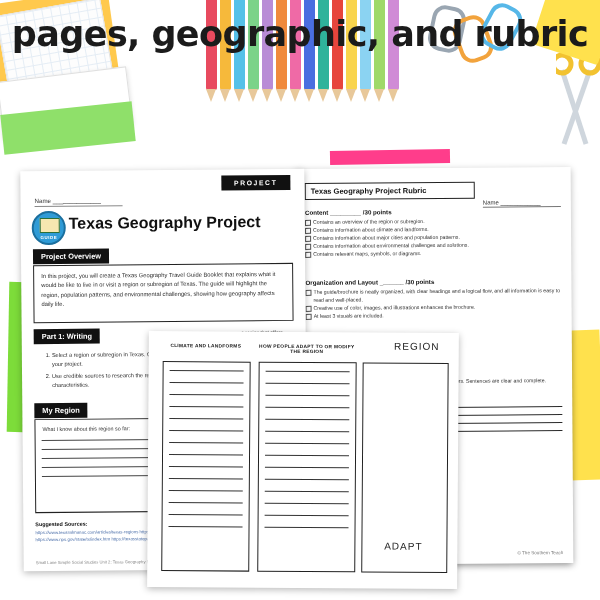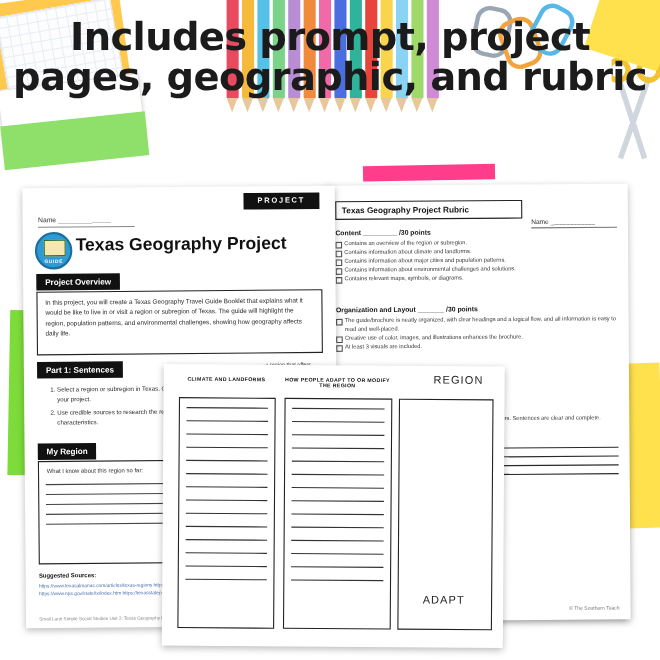--- a/index.html
+++ b/index.html
@@ -115,21 +115,20 @@
         <path d="M8 92 L34 18" stroke="#cfd6dd" stroke-width="5" fill="none"></path>
         <path d="M30 92 L6 18" stroke="#cfd6dd" stroke-width="5" fill="none"></path>
         <circle cx="34" cy="12" r="9" fill="none" stroke="#f2c230" stroke-width="5"></circle>
         <circle cx="6" cy="12" r="9" fill="none" stroke="#f2c230" stroke-width="5"></circle>
       </svg>
     </div>
     <div style="position:absolute;right:-10px;top:-14px;width:70px;height:70px;background:#ffe14d;transform:rotate(18deg);border-radius:3px;"></div>
   </div>
 
   <div class="headline">
-    <div>Includes prompt, project</div>
     <div>pages, geographic, and rubric</div>
   </div>
 
   <div class="tape-pink" style="left:330px;top:150px;width:120px;height:14px;transform:rotate(-1deg);"></div>
   <div class="tape-green" style="left:8px;top:282px;width:16px;height:150px;transform:rotate(1deg);"></div>
   <div class="tape-yellow" style="left:568px;top:330px;width:34px;height:150px;transform:rotate(-2deg);"></div>
 
   <div class="sheet" id="rubric2">
     <div class="inner">
       <div style="position:absolute;left:12px;right:10px;top:136px;font-size:5.2px;color:#333;">...all information is easy to read and well-placed.</div>
@@ -192,21 +191,21 @@
         <i></i>
           <span>GUIDE</span>
       </div>
       <div class="proj-title">Texas Geography Project</div>
 
       <div class="hdr-bar" style="top:78px;">Project Overview</div>
       <div class="body-box" style="top:94px;height:56px;">
         <div class="body-txt">In this project, you will create a Texas Geography Travel Guide Booklet that explains what it would be like to live in or visit a region or subregion of Texas. The guide will highlight the region, population patterns, and environmental challenges, showing how geography affects daily life.</div>
       </div>
 
-      <div class="hdr-bar" style="top:158px;">Part 1: Sentences</div>
+      <div class="hdr-bar" style="top:158px;">Part 1: Writing</div>
       <div style="position:absolute;left:150px;top:160px;right:12px;font-size:5px;color:#555;">................................................. a region that offers</div>
       <div class="body-box" style="top:174px;height:50px;border:none;">
         <ol class="ol">
           <li>Select a region or subregion in Texas. Gather information about the identity of information for your project.</li>
           <li>Use credible sources to research the region's physical features and human geographic characteristics.</li>
         </ol>
       </div>
 
       <div class="hdr-bar" style="top:232px;">My Region</div>
       <div class="body-box" style="top:248px;height:92px;">

